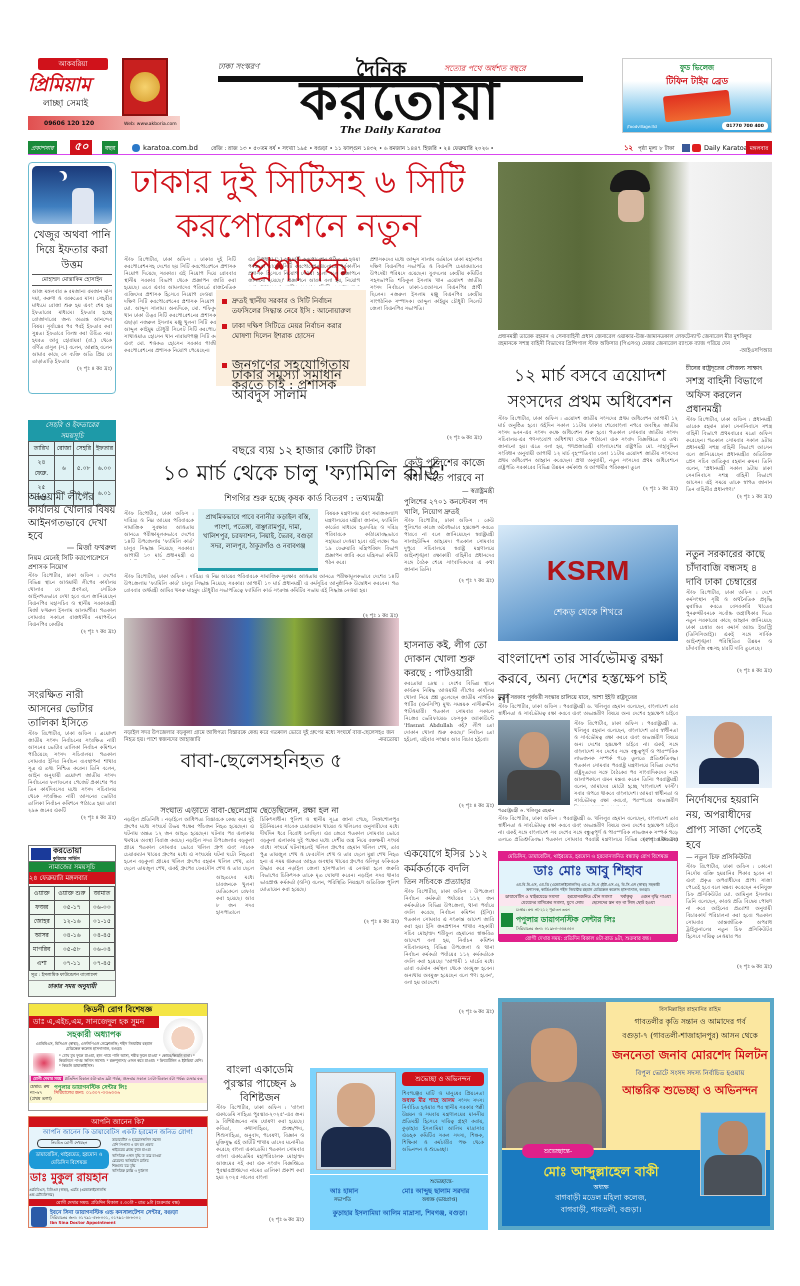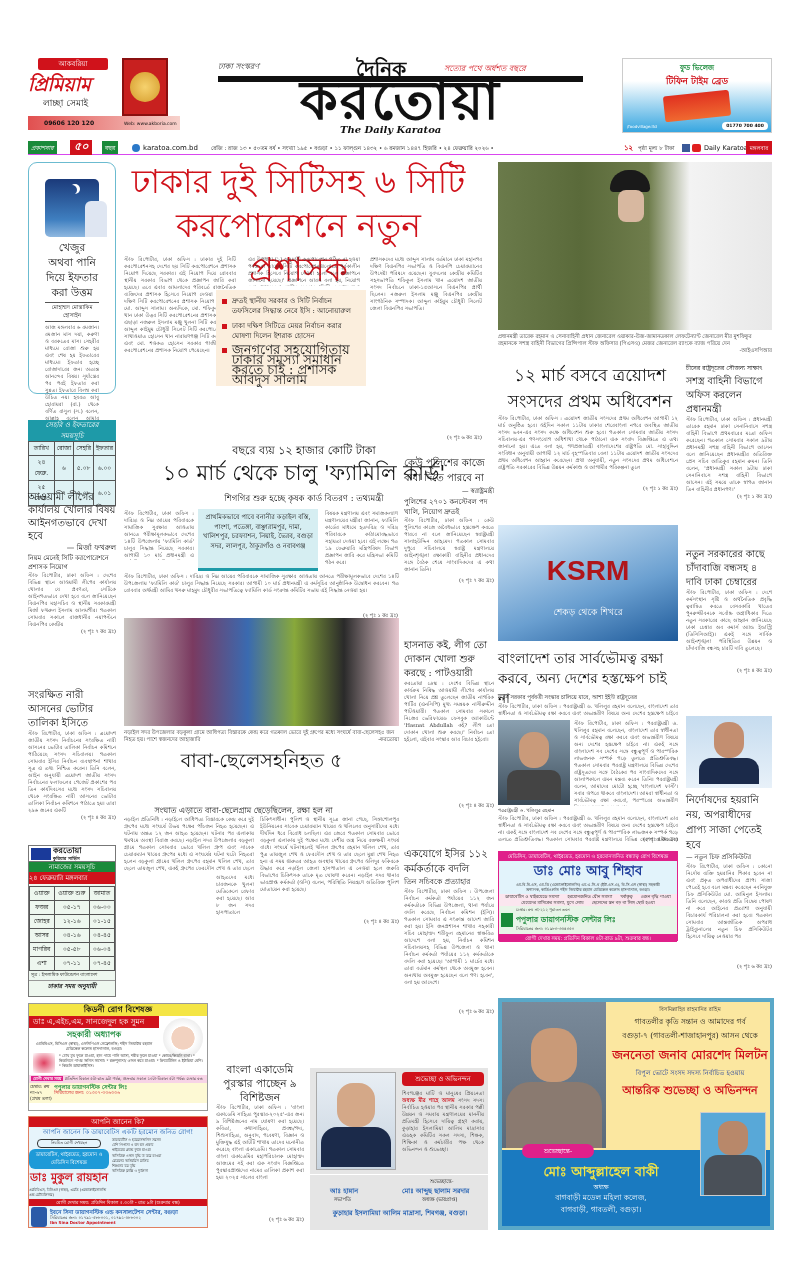--- a/index.html
+++ b/index.html
@@ -54,21 +54,21 @@
   <span class="abs" style="left:115px;font-size:7px">karatoa.com.bd</span>
   <span class="abs" style="left:183px;font-size:5.5px">রেজি : রাজ ১৩ • ৫০তম বর্ষ • সংখ্যা ১৯৫ • বগুড়া • ১১ ফাল্গুন ১৪৩২ • ৬ রমজান ১৪৪৭ হিজরি • ২৪ ফেব্রুয়ারি ২০২৬ •</span>
   <span class="abs" style="left:596px;color:#d0121b;font-weight:bold;font-size:7px">১২</span>
   <span class="abs" style="left:610px;font-size:5.5px">পৃষ্ঠা মূল্য ৮ টাকা</span>
   <span class="abs" style="left:654px;top:3px;width:8px;height:8px;background:#3b5998"></span>
   <span class="abs" style="left:664px;top:3px;width:9px;height:8px;background:#e02020;border-radius:2px"></span>
   <span class="abs" style="left:676px;font-size:6.5px">Daily Karatoa</span>
   <span class="abs" style="left:718px;top:0;width:26px;height:13px;background:#d0121b;color:#fff;text-align:center;font-size:5.5px">মঙ্গলবার</span>
 </div>
 
-<div class="abs" style="left:28px;top:162px;width:88px;height:232px;border:1px solid #6bbbd0;border-radius:9px;padding:16px">
+<div class="abs" style="left:28px;top:162px;width:88px;height:232px;border:1px solid #6bbbd0;border-radius:4px;padding:3px">
   <div style="height:58px;border-radius:5px;background:linear-gradient(#1b3a7a,#3f7fc0 70%,#8fb8e0);position:relative">
     <div class="abs" style="left:22px;top:6px;width:10px;height:10px;border-radius:50%;box-shadow:3px -1px 0 0 #fff"></div>
     <div class="abs" style="left:40px;top:22px;width:22px;height:36px;background:#dfe6f2;border-radius:6px 6px 0 0"></div>
   </div>
   <div class="hl" style="font-size:10.5px;text-align:center;line-height:15px;margin-top:3px">খেজুর অথবা পানি দিয়ে ইফতার করা উত্তম</div>
   <div class="hl" style="font-size:5.5px;text-align:center;border-top:1px solid #555;border-bottom:1px solid #555;margin:2px 0;padding:1px 0">মোহাম্মদ মোস্তাকিম হোসাইন</div>
   <div class="body-txt">আজ মঙ্গলবার ৬ রমজান। রমজান মাস দয়া, করুণা ও বরকতের মাস। সেহরীর মাধ্যমে রোজা শুরু হয় এবং শেষ হয় ইফতারের মাধ্যমে। ইফতার হচ্ছে রোজাদারের জন্য অত্যন্ত আনন্দের বিষয়। সূর্যাস্তের পর পরই ইফতার করা সুন্নত। ইফতারে বিলম্ব করা উচিত নয়। হযরত আবু হোরায়রা (রা.) থেকে বর্ণিত রাসুল (স.) বলেন, আল্লাহ বলেন আমার কাছে সে ব্যক্তি অতি প্রিয় যে তাড়াতাড়ি ইফতার</div>
   <div class="ref">(২ পৃঃ ৪ কঃ দ্রঃ)</div>
 </div>
 
@@ -166,21 +166,21 @@
 <div class="abs body-txt" style="left:124px;top:256px;width:112px;height:184px;overflow:hidden">স্টাফ রিপোর্টার, ঢাকা অফিস : ঢাকার দুই সিটি করপোরেশনসহ দেশের ছয় সিটি করপোরেশনে প্রশাসক নিয়োগ দিয়েছে সরকার। এই নিয়োগ দিয়ে রোববার স্থানীয় সরকার বিভাগ থেকে প্রজ্ঞাপন জারি করা হয়েছে। তবে এবার আমলাদের পরিবর্তে রাজনৈতিক ব্যক্তিদের প্রশাসক হিসেবে নিয়োগ দেওয়া হয়। ঢাকা দক্ষিণ সিটি করপোরেশনের প্রশাসক নিয়োগ পেয়েছেন মো. আব্দুস সালাম। অন্যদিকে, মো. শফিকুল ইসলাম খান ঢাকা উত্তর সিটি করপোরেশনের প্রশাসক হয়েছেন। এছাড়া নজরুল ইসলাম মঞ্জু খুলনা সিটি করপোরেশন, আব্দুল কাইয়ুম চৌধুরী সিলেট সিটি করপোরেশন, মো. সাখাওয়াত হোসেন খান নারায়ণগঞ্জ সিটি করপোরেশন এবং মো. শওকত হোসেন সরকার গাজীপুর সিটি করপোরেশনের প্রশাসক নিয়োগ পেয়েছেন।</div>
 <div class="abs body-txt" style="left:248px;top:256px;width:112px;height:30px;overflow:hidden">এর উপধারা (১) অনুযায়ী করপোরেশন গঠিত না হওয়া পর্যন্ত বা তাদের সিটি করপোরেশনগুলোতে পূর্বকালীন প্রশাসক হিসেবে নিয়োগ দেওয়া হলো বলে প্রজ্ঞাপনে জানানো হয়েছে।' প্রজ্ঞাপনে আরও বলা হয়, নিয়োগ করা প্রশাসকেরা স্থানীয় সরকার (সিটি করপোরেশন) (সংশোধন) অধ্যাদেশ, ২০২৪' এর ধারা ২৫ক এর উপ-ধারা (৩) অনুযায়ী সিটি করপোরেশনের মেয়রের ক্ষমতা প্রয়োগ ও দায়িত্ব পালন করবেন। তারা বিধি মোতাবেক ভাতা পাবেন।</div>
 <div class="abs body-txt" style="left:370px;top:256px;width:112px;height:184px;overflow:hidden">প্রশাসকদের মধ্যে আব্দুস সালাম বর্তমানে ঢাকা মহানগর দক্ষিণ বিএনপির সভাপতি ও বিএনপি চেয়ারম্যানের উপদেষ্টা পরিষদে রয়েছেন। যুবদলের কেন্দ্রীয় কমিটির সহসভাপতি শফিকুল ইসলাম খান ত্রয়োদশ জাতীয় সংসদ নির্বাচনে ঢাকা-১৫আসনে বিএনপির প্রার্থী ছিলেন। নজরুল ইসলাম মঞ্জু বিএনপির কেন্দ্রীয় সাংগঠনিক সম্পাদক। আব্দুল কাইয়ুম চৌধুরী সিলেট জেলা বিএনপির সভাপতি।</div>
 <div class="abs ref" style="left:400px;top:434px;width:82px">(২ পৃঃ ৬ কঃ দ্রঃ)</div>
 
 <div class="abs" style="left:216px;top:290px;width:150px;height:96px;background:#fbeedd;padding:6px 4px 0 6px">
   <div style="display:flex;margin-bottom:5px">
       <span style="width:5px;height:5px;background:#d0121b;margin:3px 5px 0 0;flex:none"></span>
       <span class="hl" style="font-size:7px;line-height:10px">দ্রুতই স্থানীয় সরকার ও সিটি নির্বাচন তফসিলের সিদ্ধান্ত নেবে ইসি : আনোয়ারুল</span>
     </div>
-  <div style="display:flex;margin-bottom:4px">
+  <div style="display:flex;margin-bottom:19px">
       <span style="width:5px;height:5px;background:#d0121b;margin:3px 5px 0 0;flex:none"></span>
       <span class="hl" style="font-size:7px;line-height:10px">ঢাকা দক্ষিণ সিটিতে মেয়র নির্বাচন করার ঘোষণা দিলেন ইশরাক হোসেন</span>
     </div>
   <div style="display:flex">
       <span style="width:5px;height:5px;background:#d0121b;margin:3px 5px 0 0;flex:none"></span>
       <span class="hl" style="font-size:13px;line-height:10px">জনগণের সহযোগিতায় ঢাকার সমস্যা সমাধান করতে চাই : প্রশাসক আবদুস সালাম</span>
     </div>
 </div>
 
 <div class="abs ph" style="left:498px;top:162px;width:274px;height:168px;background:linear-gradient(90deg,#6a7a4a 0%,#5a6a3a 30%,#6f7d4c 55%,#f3f3f3 70%,#e8e8e8 100%)">
@@ -266,21 +266,21 @@
 </div>
 
 <div class="abs ph" style="left:124px;top:618px;width:275px;height:108px;background:linear-gradient(90deg,#c9c4c0,#7a3a60 25%,#3a6ab0 45%,#88a83a 62%,#2a2a2a 80%,#e8c8d0)"></div>
 <div class="abs" style="left:124px;top:729px;width:275px;font-size:5.3px;line-height:7px;color:#333">
   <span>নড়াইল সদর উপজেলার বড়কুলা গ্রামে আধিপত্য বিস্তারকে কেন্দ্র করে গতকাল ভোরে দুই গ্রুপের মধ্যে সংঘর্ষে বাবা-ছেলেসহ৫ জন নিহত হয়। পাশে স্বজনদের আহাজারি</span>
   <span style="float:right">-করতোয়া</span>
 </div>
 <div class="abs hl" style="left:124px;top:746px;width:275px;text-align:center;font-size:19px;line-height:28px">
   <div>বাবা-ছেলেসহনিহত ৫</div>
 </div>
-<div class="abs hl" style="left:106px;top:804px;width:275px;text-align:center;font-size:8px">সংঘাত এড়াতে বাবা-ছেলেগ্রাম ছেড়েছিলেন, রক্ষা হল না</div>
+<div class="abs hl" style="left:112px;top:804px;width:275px;text-align:center;font-size:8px">সংঘাত এড়াতে বাবা-ছেলেগ্রাম ছেড়েছিলেন, রক্ষা হল না</div>
 <div class="abs body-txt" style="left:124px;top:816px;width:130px;height:56px;overflow:hidden">নড়াইল প্রতিনিধি : নড়াইলে আধিপত্য বিস্তারকে কেন্দ্র করে দুই গ্রুপের মধ্যে সংঘর্ষে উভয় পক্ষের পাঁচজন নিহত হয়েছেন। এ ঘটনায় অন্তত ১২ জন আহত হয়েছেন। ঘটনার পর এলাকায় থমথমে অবস্থা বিরাজ করছে। নড়াইল সদর উপজেলার বড়কুলা গ্রামে গতকাল সোমবার ভোরে খলিল গ্রুপ এবং সাবেক চেয়ারম্যান খায়ের গ্রুপের মধ্যে এ সংঘর্ষের ঘটনা ঘটে। নিহতরা হলেন বড়কুলা গ্রামের খলিল গ্রুপের রহমান খলিল শেখ, তার ছেলে তায়জুল শেখ, একই গ্রুপের ফেরদৌস শেখ ও তার ছেলে মুন্না শেখ এবং সাবেক চেয়ারম্যান খায়ের গ্রুপের ওলিদুর ফকির। তাৎক্ষণিকভাবে আহতদের নাম-পরিচয় জানা যায়নি।</div>
 <div class="abs body-txt" style="left:216px;top:874px;width:38px;height:48px;overflow:hidden">আহতদের মধ্যে চারজনকে খুলনা মেডিকেলে রেফার করা হয়েছে। আর ৮ জন সদর হাসপাতালে</div>
 <div class="abs body-txt" style="left:260px;top:816px;width:139px;height:106px;overflow:hidden">চিকিৎসাধীন। পুলিশ ও স্থানীয় সূত্রে জানা গেছে, সিঙ্গাশোলপুর ইউনিয়নের সাবেক চেয়ারম্যান খায়ের ও খলিলের অনুসারীদের মধ্যে দীর্ঘদিন ধরে বিরোধ চলছিল। এর জেরে গতকাল সোমবার ভোরে বড়কুলা এলাকায় দুই পক্ষের মধ্যে দেশীয় অস্ত্র নিয়ে রক্তক্ষয়ী সংঘর্ষ বাধে। সংঘর্ষে ঘটনাস্থলেই খলিল গ্রুপের রহমান খলিল শেখ, তার পুত্র তায়জুল শেখ ও ফেরদৌস শেখ ও তার ছেলে মুন্না শেখ নিহত হন। এ সময় গুরুতর আহত অবস্থায় খায়ের গ্রুপের ওলিদুর ফকিরকে উদ্ধার করে নড়াইল জেলা হাসপাতাল এ নেওয়া হলে জরুরি বিভাগের চিকিৎসক তাকে মৃত ঘোষণা করেন। নড়াইল সদর থানার ভারপ্রাপ্ত কর্মকর্তা (ওসি) বলেন, পরিস্থিতি নিয়ন্ত্রণে অতিরিক্ত পুলিশ মোতায়েন করা হয়েছে।</div>
 <div class="abs ref" style="left:320px;top:918px;width:79px">(২ পৃঃ ৪ কঃ দ্রঃ)</div>
 
 <div class="abs" style="left:404px;top:846px;width:90px">
   <div class="hl" style="font-size:10px;line-height:15px">একযোগে ইসির ১১২ কর্মকর্তাকে বদলি</div>
   <div class="hl" style="font-size:7.5px">তিন সচিবকে প্রত্যাহার</div>
   <div class="body-txt" style="height:120px;overflow:hidden">স্টাফ রিপোর্টার, ঢাকা অফিস : উপজেলা নির্বাচন কর্মকর্তা পর্যায়ের ১১২ জন কর্মকর্তাকে বিভিন্ন উপজেলা, থানা পর্যায়ে বদলি করেছে নির্বাচন কমিশন (ইসি)। গতকাল সোমবার এ সংক্রান্ত আদেশ জারি করা হয়। ইসি জনপ্রশাসন শাখার সহকারী সচিব মোহাম্মদ শরীফুল রহমানের স্বাক্ষরিত আদেশে বলা হয়, নির্বাচন কমিশন সচিবালয়সহ বিভিন্ন উপজেলা ও থানা নির্বাচন কর্মকর্তা পর্যায়ের ১১২ কর্মকর্তাকে বদলি করা হয়েছে। 'আগামী ১ মার্চের মধ্যে তারা বর্তমান কর্মস্থল থেকে অবমুক্ত হবেন। অন্যথায় অবমুক্ত হয়েছেন বলে গণ্য হবেন', বলা হয় আদেশে।</div>
   <div class="ref">(২ পৃঃ ৬ কঃ দ্রঃ)</div>
@@ -359,21 +359,21 @@
     </div>
   </div>
 </div>
 
 <div class="abs" style="left:216px;top:1062px;width:88px">
   <div class="hl" style="font-size:10.5px;line-height:14px;text-align:center">বাংলা একাডেমি পুরস্কার পাচ্ছেন ৯ বিশিষ্টজন</div>
   <div class="body-txt" style="height:112px;overflow:hidden">স্টাফ রিপোর্টার, ঢাকা অফিস : 'বাংলা একাডেমি সাহিত্য পুরস্কার-২০২৫'-এর জন্য ৯ বিশিষ্টজনের নাম ঘোষণা করা হয়েছে। কবিতা, কথাসাহিত্য, প্রবন্ধ/গদ্য, শিশুসাহিত্য, অনুবাদ, গবেষণা, বিজ্ঞান ও মুক্তিযুদ্ধ এই আটটি শাখায় তাদের মনোনীত করেছে বাংলা একাডেমি। গতকাল সোমবার বাংলা একাডেমির মহাপরিচালক মোহাম্মদ আজমের সই করা এক সংবাদ বিজ্ঞপ্তিতে পুরস্কারপ্রাপ্তদের নামের তালিকা প্রকাশ করা হয়। ২০২৫ সালের বাংলা</div>
   <div class="ref">(২ পৃঃ ৬ কঃ দ্রঃ)</div>
 </div>
 
-<div class="abs" style="left:310px;top:1068px;width:178px;height:162px;background:#e5e5e5">
+<div class="abs" style="left:310px;top:1068px;width:178px;height:162px;background:#7dd3fc">
   <div class="abs" style="left:6px;top:4px;width:80px;height:98px;background:linear-gradient(#e8eef4,#c8d4e0);border:1px solid #aaa">
     <div style="margin:10px auto 0;width:38px;height:44px;border-radius:16px;background:#d4a888"></div>
     <div style="margin:0 auto;width:70px;height:40px;background:#1b2a4a;border-radius:16px 16px 0 0"></div>
   </div>
   <div class="abs" style="left:92px;top:4px;width:82px;height:14px;background:#d0121b;color:#fff;font-size:6.5px;text-align:center;line-height:14px;border-radius:4px">শুভেচ্ছা ও অভিনন্দন</div>
   <div class="abs body-txt" style="left:92px;top:22px;width:82px;height:78px;overflow:hidden">
     <span>শিবগঞ্জের মাটি ও মানুষের প্রিয়নেতা</span> <span style="color:#d0121b;font-weight:bold">অধ্যক্ষ মীর শাহে আলম</span> <span>সংসদ সদস্য নির্বাচিত হওয়ার পর স্থানীয় সরকার পল্লী উন্নয়ন ও সমবায় মন্ত্রণালয়ের মাননীয় প্রতিমন্ত্রী হিসেবে দায়িত্ব গ্রহণ করায়, কুড়াহার ইসলামিয়া আলিম মাদ্রাসার এডহক কমিটির সকল সদস্য, শিক্ষক, শিক্ষিকা ও কর্মচারীর পক্ষ থেকে অভিনন্দন ও শুভেচ্ছা।</span>
   </div>
   <div class="abs" style="left:0;top:106px;width:178px;height:1px;background:#fff"></div>
   <div class="abs" style="left:120px;top:110px;font-size:5px">শুভেচ্ছান্তে-</div>

